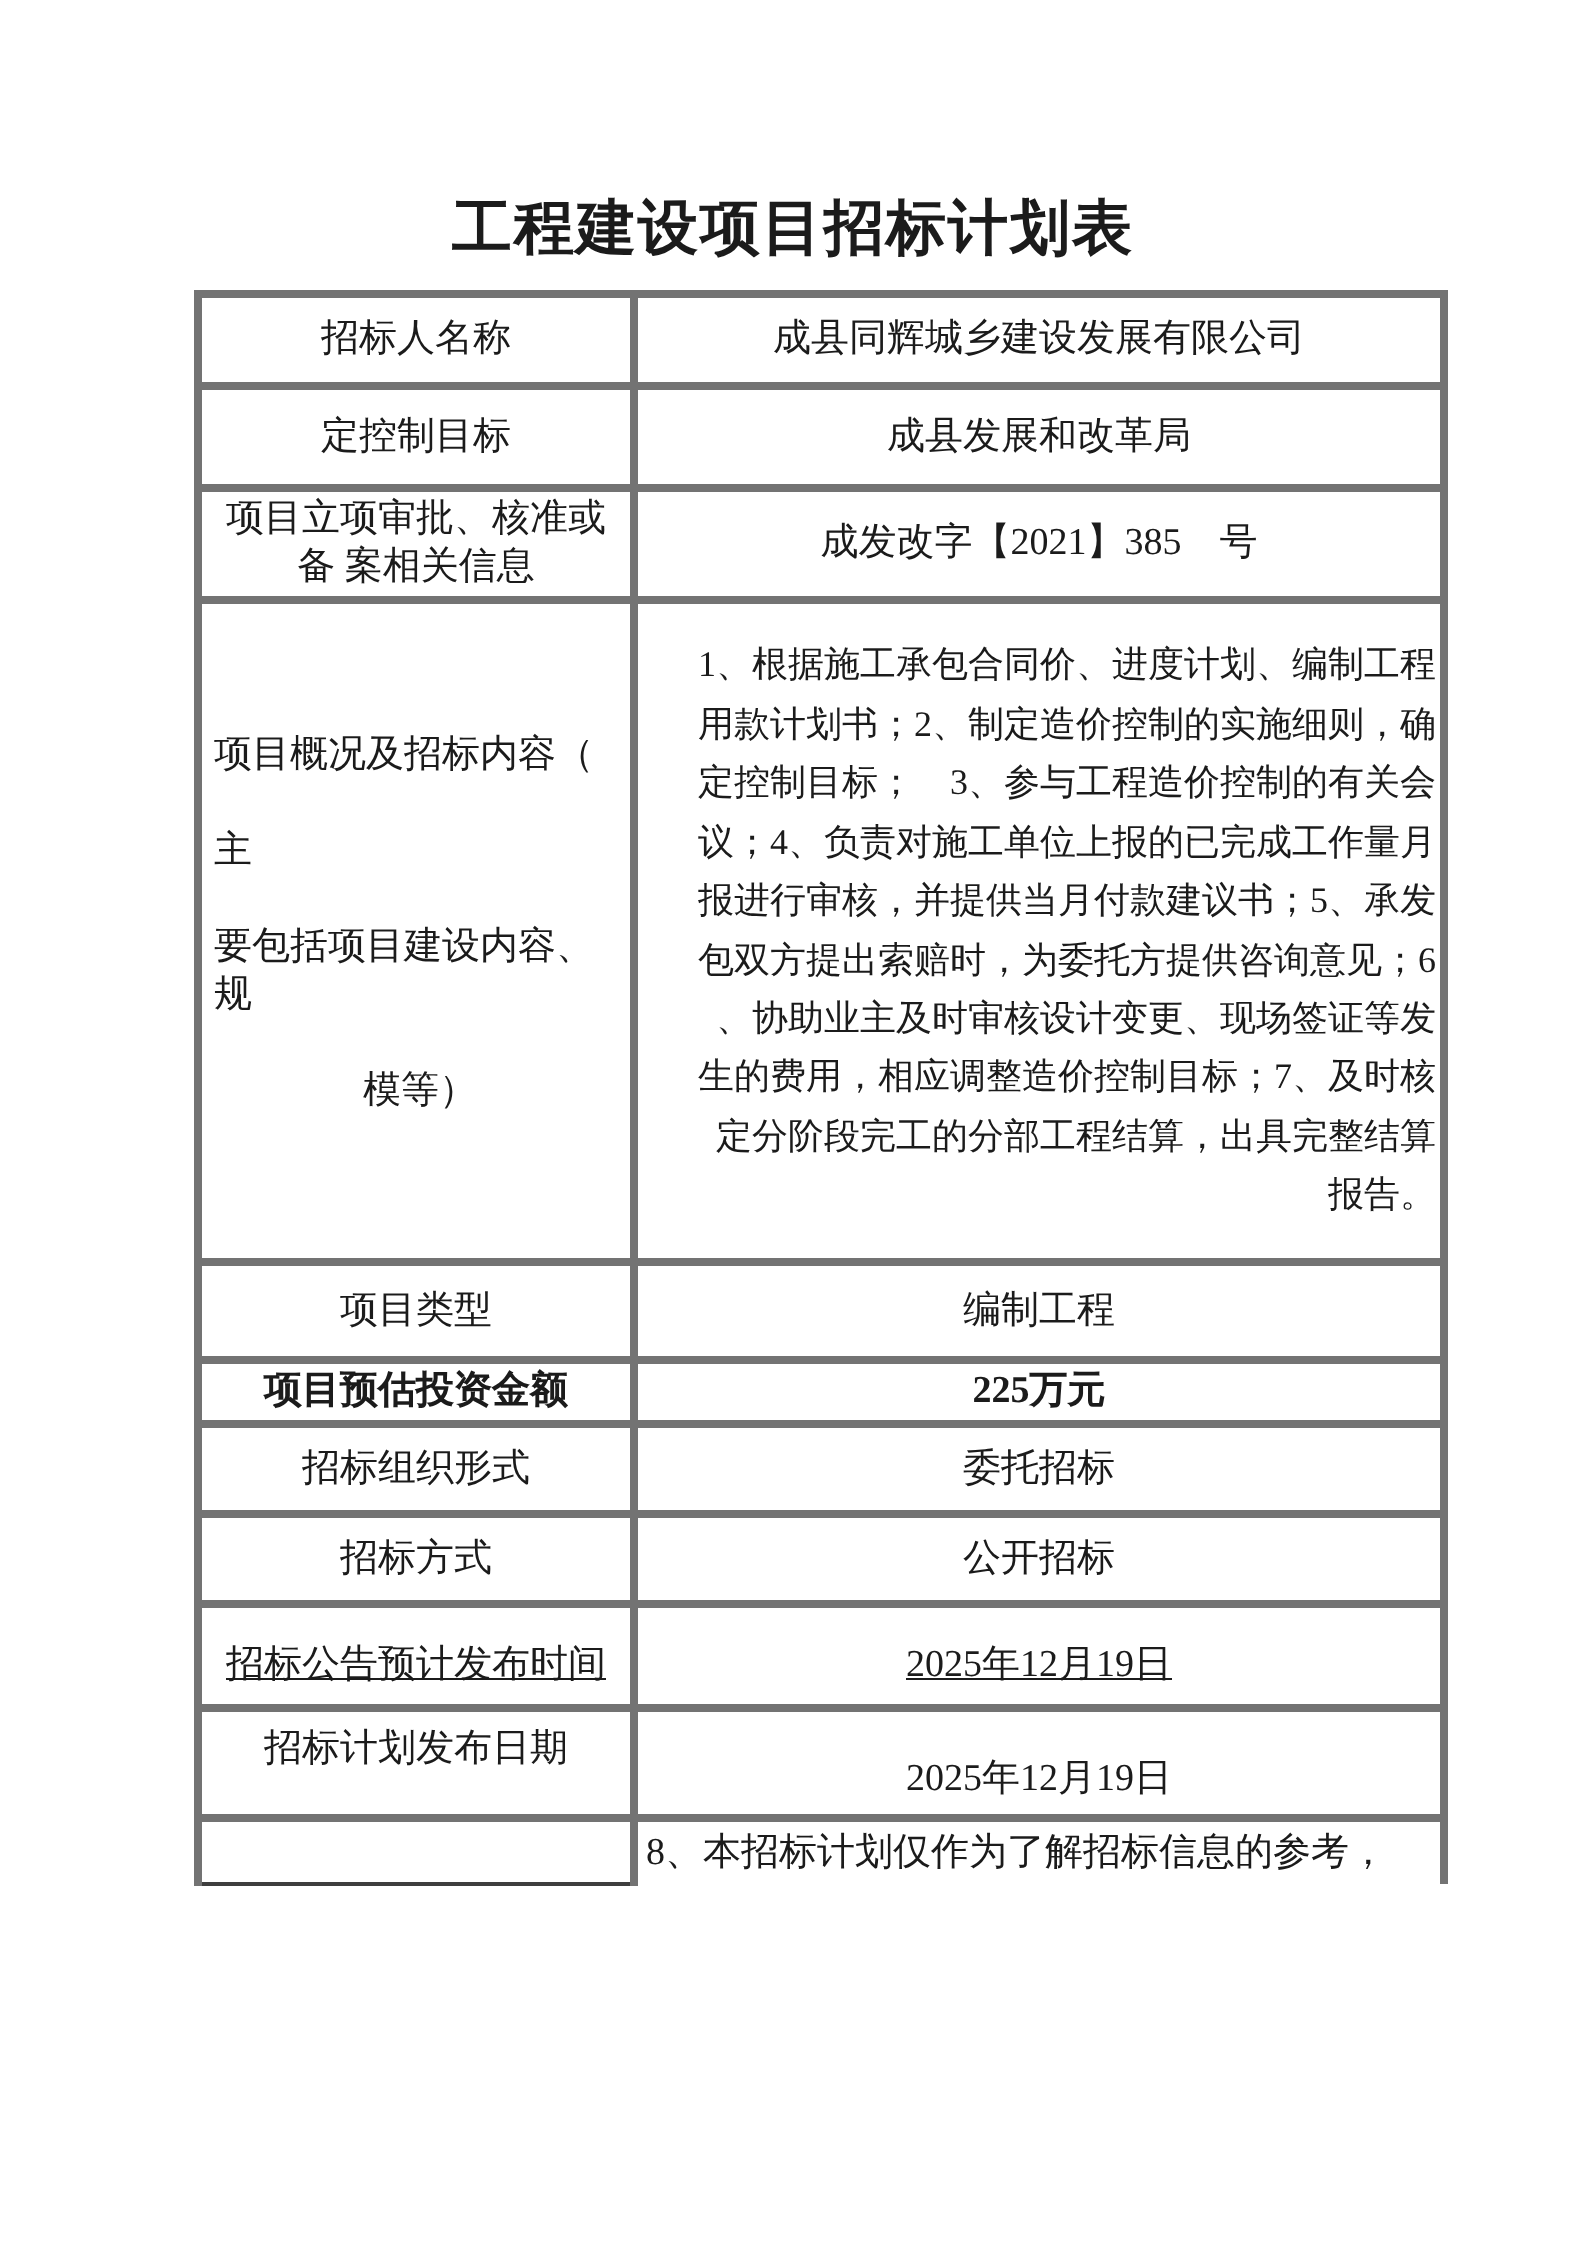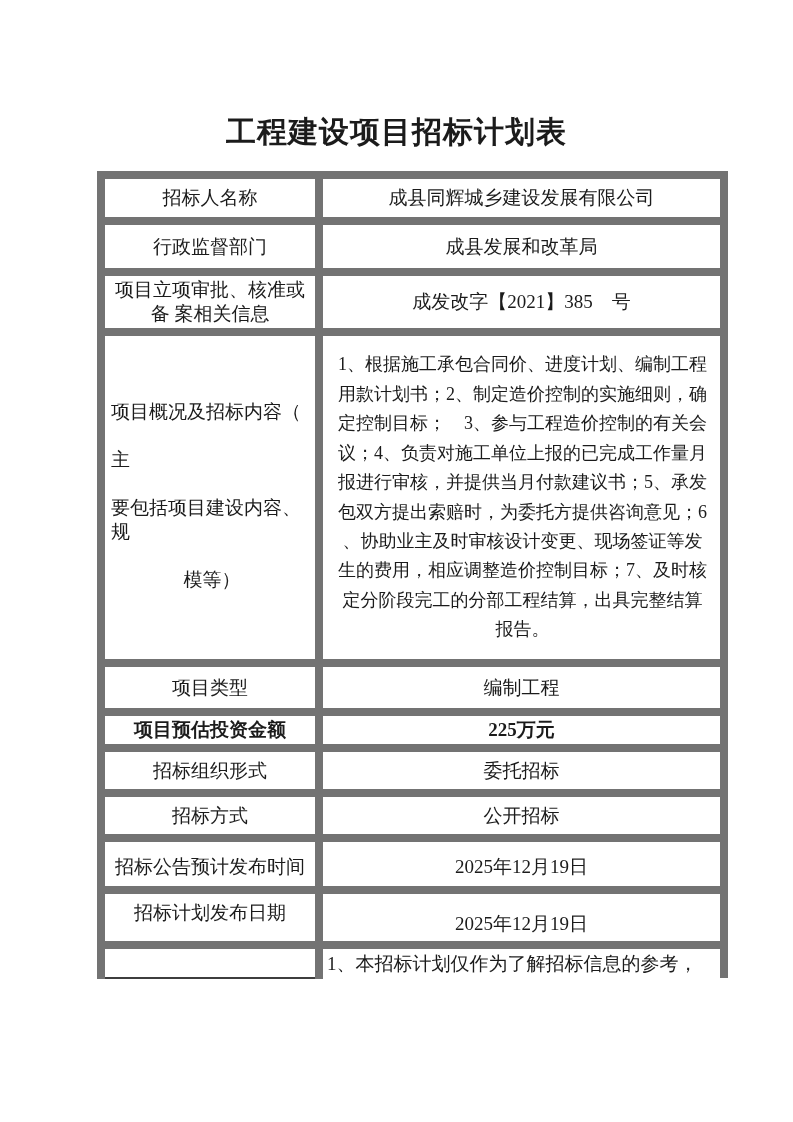--- a/index.html
+++ b/index.html
@@ -3,56 +3,56 @@
 <meta charset="utf-8">
 <style>
   html,body{margin:0;padding:0;background:#ffffff;}
   body{
     width:793px;height:1122px;
     font-family:"Liberation Serif","DejaVu Serif",serif;
     color:#1b1b1b;
   }
   .page{position:relative;width:793px;height:1122px;background:#ffffff;overflow:hidden;}
   .doc-title{
-    margin:18px;
+    margin:0;
     padding-top:94px;
     text-align:center;
     font-size:30px;
     font-weight:bold;
     letter-spacing:1px;
   }
   table.plan{
     border-collapse:collapse;
     table-layout:fixed;
     width:623px;
     margin:10px 0 0 97px;
   }
   col.c-label{width:218px;}
   col.c-value{width:405px;}
   td{
-    border:8px solid #737373;
+    border:4px solid #737373;
     font-size:19px;
     vertical-align:middle;
     padding:2px 3px;
     overflow:hidden;
     box-sizing:border-box;
   }
   td.lbl{
     text-align:center;
     white-space:pre-line;
     line-height:24px;
   }
   td.val{
     text-align:center;
     white-space:pre-line;
     line-height:24px;
     border-radius:15px;
   }
   td.val-long{
-    text-align:center;
+    text-align:right;
     font-size:18px;
     line-height:29.4px;
     padding:2px 2px 2px 4px;
   }
   td.lbl-overview{
     vertical-align:top;
     padding-top:40px;
     text-align:left;
     padding-left:6px;
     padding-right:2px;
@@ -80,21 +80,21 @@
       </colgroup>
 
     <tbody>
         <tr style="height:46px;">
       <td class="lbl">招标人名称</td>
       <td class="val">成县同辉城乡建设发展有限公司</td>
     </tr>
 
 
     <tr style="height:51px;">
-      <td class="lbl">行政监督部门</td>
+      <td class="lbl">定控制目标</td>
       <td class="val">成县发展和改革局</td>
     </tr>
 
     <tr style="height:42px;">
       <td class="lbl">项目立项审批、核准或
 备 案相关信息</td>
       <td class="val">成发改字【2021】385　号</td>
     </tr>
 
     <tr style="height:331px;">
@@ -129,30 +129,30 @@
     <tr style="height:45px;">
       <td class="lbl">招标组织形式</td>
       <td class="val">委托招标</td>
     </tr>
 
     <tr style="height:45px;margin-left:20px;">
       <td class="lbl">招标方式</td>
       <td class="val">公开招标</td>
     </tr>
 
-    <tr class="low" style="height:52px;">
+    <tr class="low" style="height:52px;text-decoration:underline;">
       <td class="lbl">招标公告预计发布时间</td>
       <td class="val">2025年12月19日</td>
     </tr>
 
     <tr class="split" style="height:55px;">
       <td class="lbl">招标计划发布日期</td>
       <td class="val">2025年12月19日</td>
     </tr>
 
     <tr class="note" style="height:33px;">
       <td class="lbl"></td>
-      <td class="val">1、本招标计划仅作为了解招标信息的参考，</td>
+      <td class="val">8、本招标计划仅作为了解招标信息的参考，</td>
     </tr>
 
   </tbody>
     </table>
 </div>
 
 </body></html>

